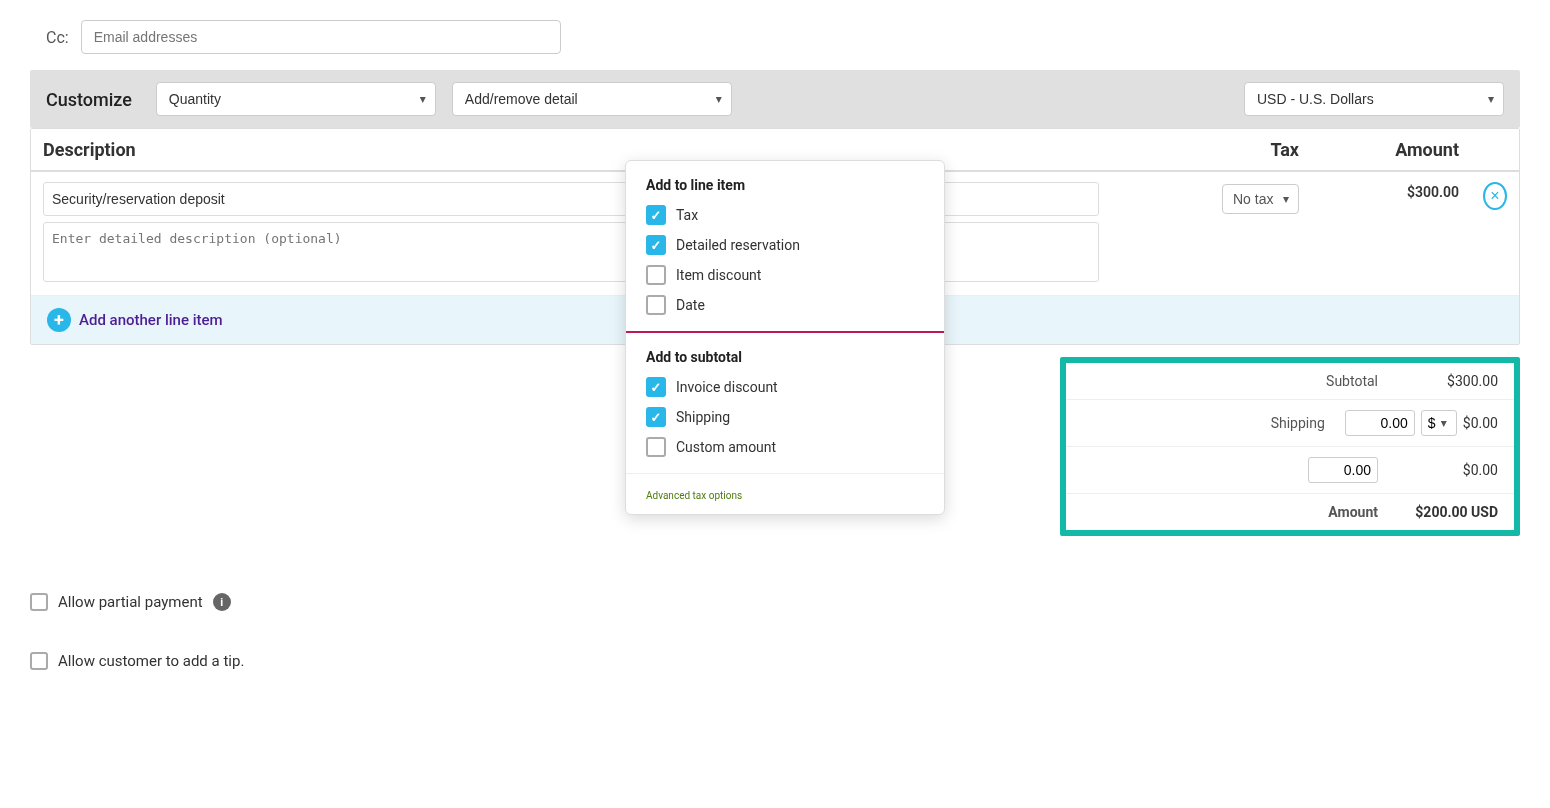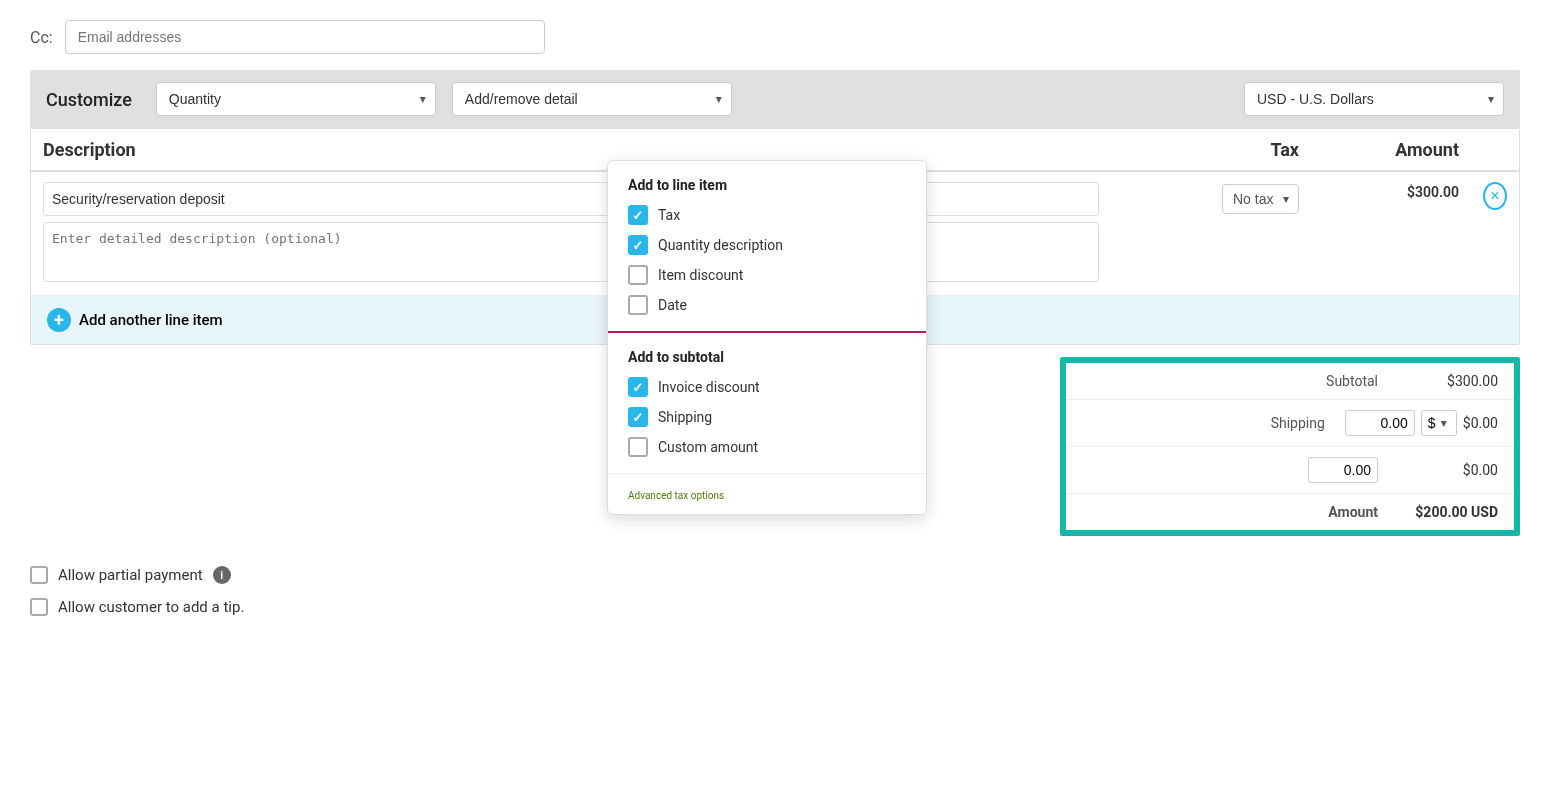--- a/index.html
+++ b/index.html
@@ -17,20 +17,21 @@
       position: relative;
       padding: 20px 30px;
     }
 
     
     .cc-row {
       display: flex;
       align-items: center;
       margin-bottom: 16px;
       gap: 12px;
+      margin-left: 16px;
     }
     .cc-label {
       font-size: 16px;
       color: #555;
       white-space: nowrap;
     }
     .cc-input {
       width: 480px;
       border: 1px solid #ccc;
       border-radius: 4px;
@@ -153,21 +154,21 @@
       border-radius: 50%;
       display: flex;
       align-items: center;
       justify-content: center;
       color: #fff;
       font-size: 18px;
       font-weight: bold;
       line-height: 1;
     }
     .add-line-text {
-      color: #000000;
+      color: #4c1d95;
       font-size: 15px;
       font-weight: 500;
     }
     .shipping-input {
       border: 1px solid #ccc;
       border-radius: 3px;
       padding: 4px 6px;
       width: 70px;
       text-align: right;
       font-size: 14px;
@@ -186,20 +187,21 @@
     .bottom-options {
       margin-top: 30px;
       display: flex;
       flex-direction: column;
       gap: 14px;
     }
     .option-row {
       display: flex;
       align-items: center;
       gap: 10px;
+      margin-top: 27px;
     }
     .option-checkbox {
       width: 18px;
       height: 18px;
       border: 2px solid #aaa;
       border-radius: 3px;
       background: #fff;
       cursor: pointer;
       flex-shrink: 0;
     }
@@ -218,21 +220,21 @@
       color: #fff;
       font-size: 11px;
       font-weight: bold;
       cursor: pointer;
     }
 
     
     .dropdown-popup {
       position: absolute;
       top: 160px;
-      left: 607px;
+      left: 625px;
       width: 320px;
       background: #fff;
       border: 1px solid #ddd;
       border-radius: 6px;
       box-shadow: 0 4px 16px rgba(0,0,0,0.15);
       z-index: 100;
     }
     .popup-section {
       padding: 16px 20px;
     }
@@ -478,21 +480,21 @@
 
     <div class="popup-section">
       <div class="popup-section-title">Add to line item</div>
 
       <div class="popup-item">
         <div class="popup-checkbox checked"></div>
         <span class="popup-item-label">Tax</span>
       </div>
       <div class="popup-item">
         <div class="popup-checkbox checked"></div>
-        <span class="popup-item-label">Quantity description</span>
+        <span class="popup-item-label">Detailed reservation</span>
       </div>
       <div class="popup-item">
         <div class="popup-checkbox"></div>
         <span class="popup-item-label">Item discount</span>
       </div>
       <div class="popup-item">
         <div class="popup-checkbox"></div>
         <span class="popup-item-label">Date</span>
       </div>
     </div>

